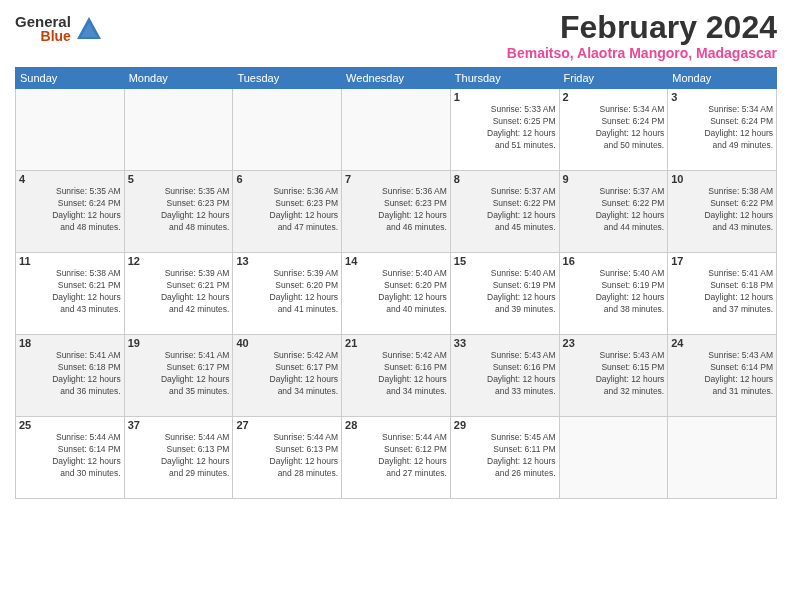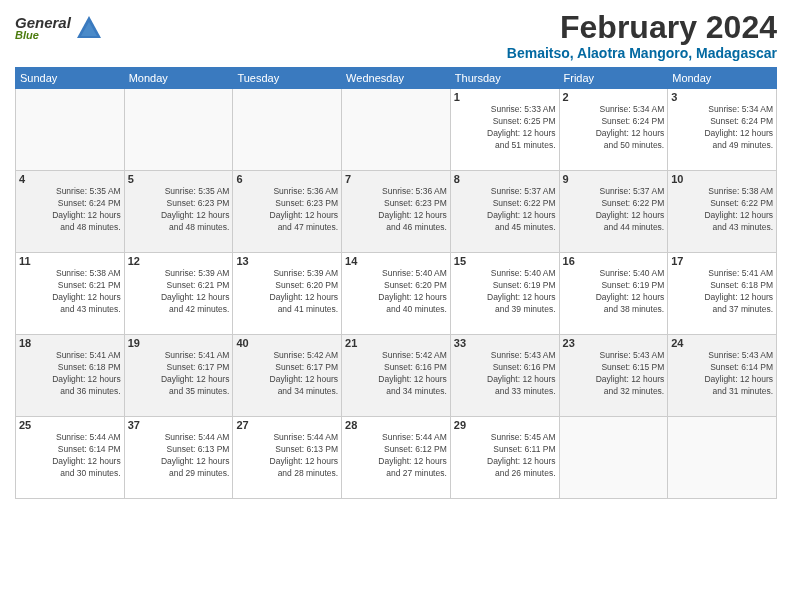--- a/index.html
+++ b/index.html
@@ -23,50 +23,50 @@
     }
     .logo {
       display: flex;
       align-items: center;
       margin-top: 4px;
     }
     .logo-text {
       display: flex;
       flex-direction: column;
       line-height: 1;
-      font-style: italic;
     }
     .logo-general {
       font-size: 15px;
       font-weight: bold;
       color: #333;
     }
     .logo-blue {
-      font-size: 11px;
-      font-weight: bold;
-      color: #4d7c0f;
+      font-size: 14px;
+      font-weight: bold;
+      color: #c2410c;
+      text-align: right;
     }
     .logo-icon {
       width: 28px;
       height: 28px;
       margin-left: 4px;
     }
     .title-area {
       text-align: right;
     }
     .month-title {
       font-size: 32px;
       font-weight: bold;
       color: #333;
       line-height: 1.1;
     }
     .subtitle {
       font-size: 14px;
       font-weight: bold;
-      color: #0369a1;
+      color: #ec4899;
     }
     .calendar {
       width: 100%;
       border-collapse: collapse;
       table-layout: fixed;
     }
     .calendar th {
       background: #3a7abf;
       color: #fff;
       font-size: 11px;

